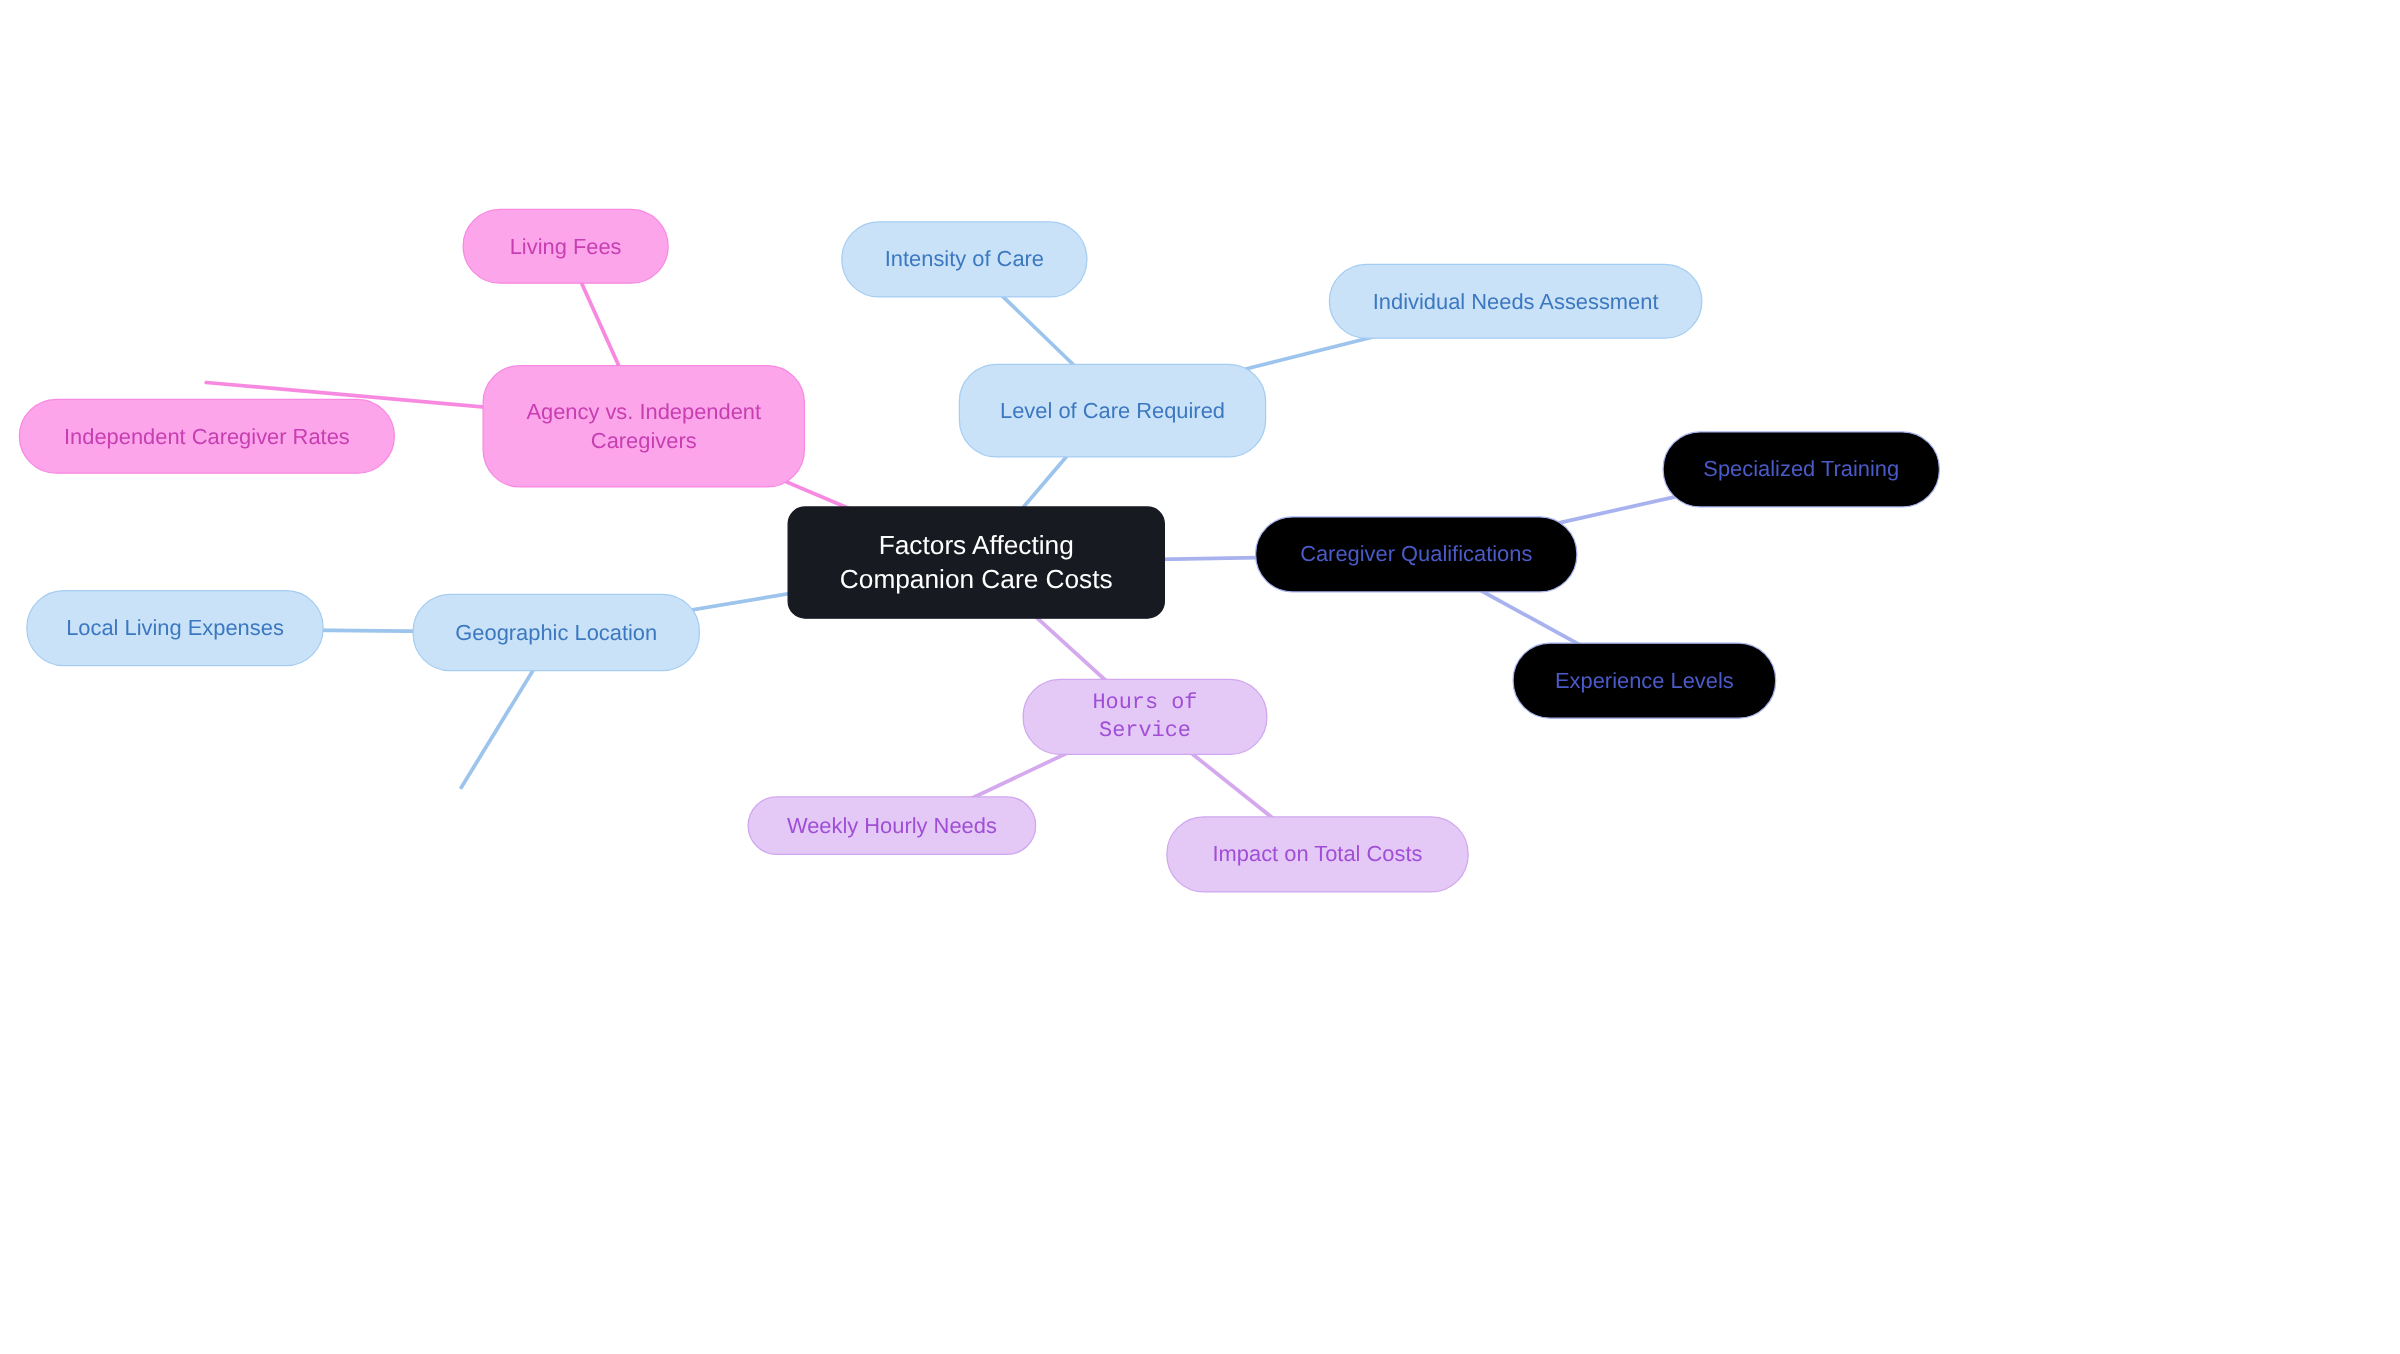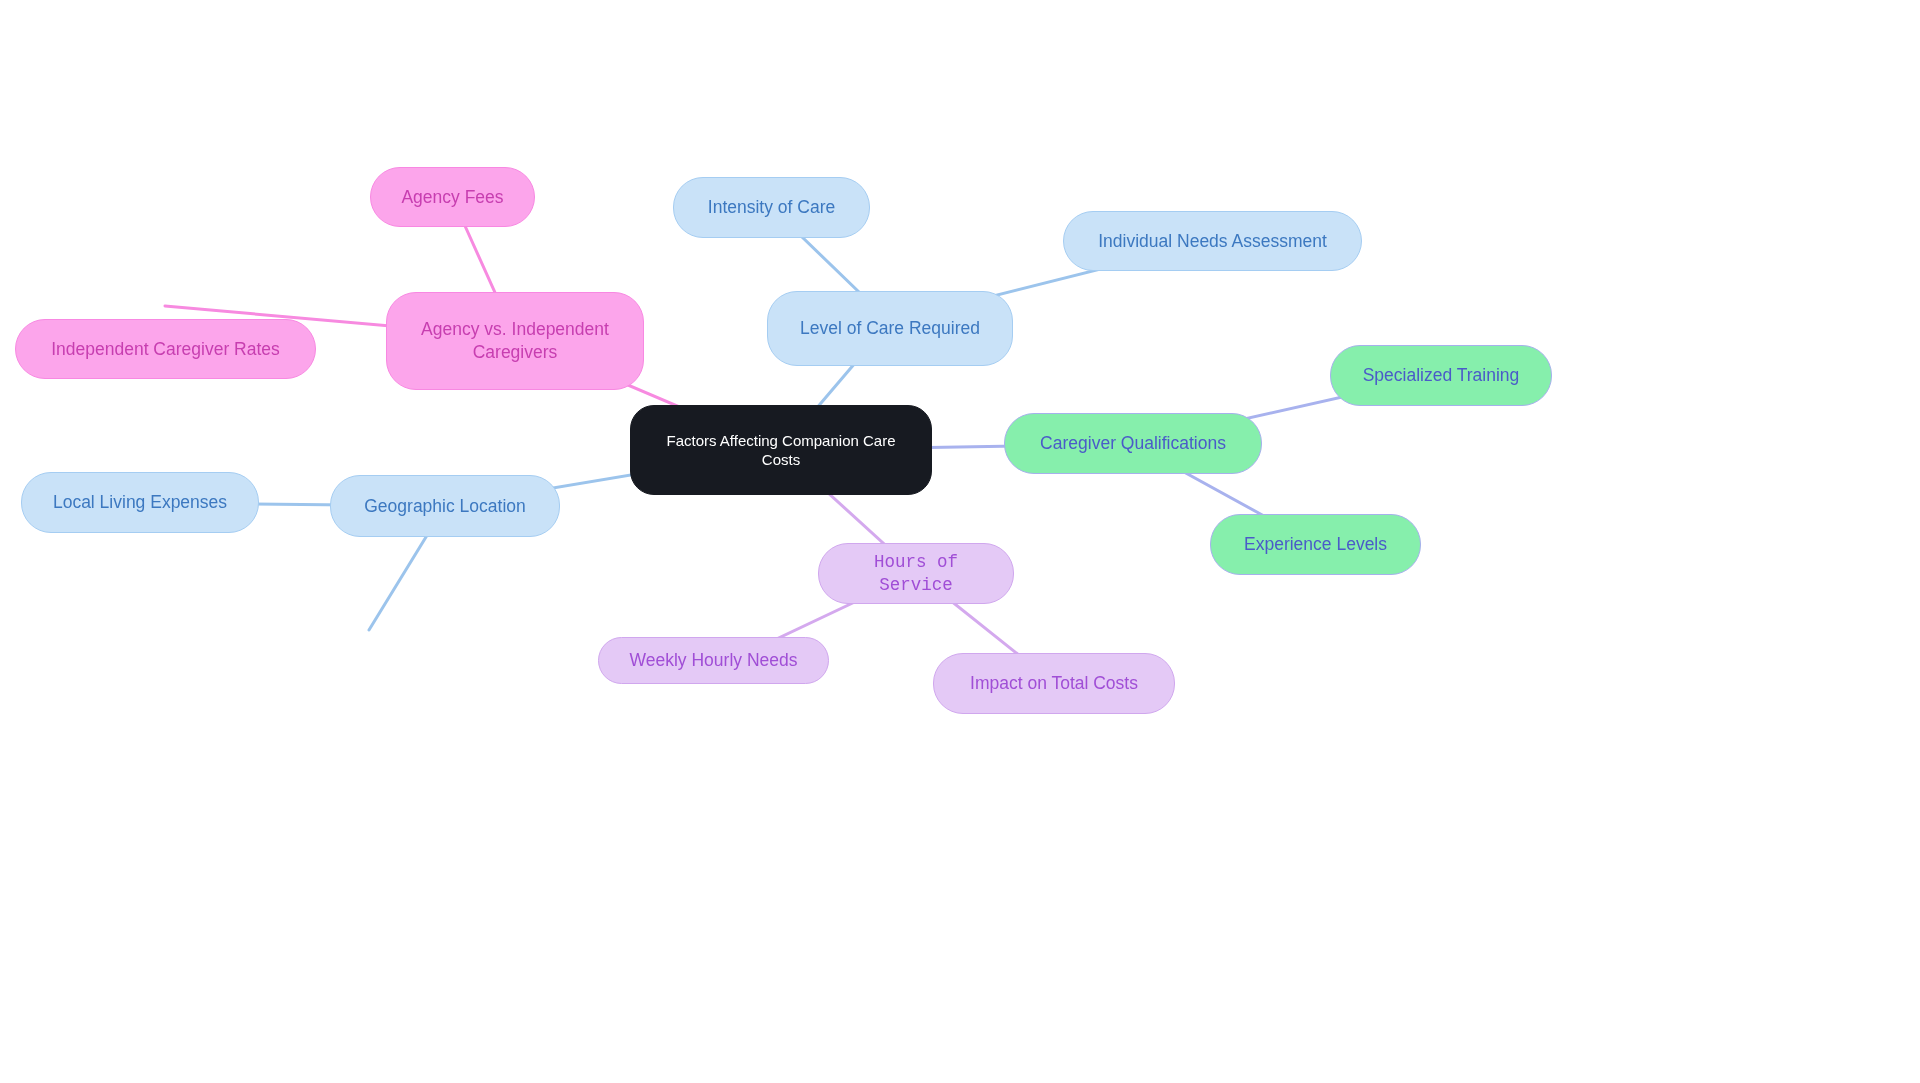--- a/index.html
+++ b/index.html
@@ -46,35 +46,35 @@
     background: #fca5eb;
     border: 1.5px solid #f888e2;
     color: #c73eb0;
   }
   .node.blue {
     background: #c9e2f8;
     border: 1.5px solid #a5cdf2;
     color: #3c78c0;
   }
   .node.peri {
-    background: #86efac;
+    background: #000000;
     border: 1.5px solid #a6b1ec;
     color: #4a5bc8;
   }
   .node.lav {
     background: #e4c9f6;
     border: 1.5px solid #d0a7ee;
     color: #a04ed6;
   }
   .node.central {
     background: #171a21;
     border: 1.5px solid #171a21;
     color: #ffffff;
-    border-radius: 24px;
-    font-size: 15px;
+    border-radius: 14px;
+    font-size: 21px;
     z-index: 3;
     text-align: center;
   }
 
   
   #n-central        { left: 630px;  top: 405px; width: 302px; height: 90px; }
   #n-agency-vs      { left: 386px;  top: 292px; width: 258px; height: 98px; }
   #n-agency-fees    { left: 370px;  top: 167px; width: 165px; height: 60px; }
   #n-indep-rates    { left: 15px;   top: 276px; width: 301px; height: 60px; margin-top: 43px; }
   #n-level-care     { left: 767px;  top: 291px; width: 246px; height: 75px; }
@@ -114,21 +114,21 @@
     <line class="e-blue" x1="445" y1="506" x2="369" y2="630"></line>
 
     <line class="e-lav" x1="781" y1="450" x2="916" y2="573"></line>
     <line class="e-lav" x1="916" y1="573" x2="713" y2="669"></line>
     <line class="e-lav" x1="916" y1="573" x2="1054" y2="683"></line>
   </svg>
 
   <div id="n-central" class="node central">Factors Affecting Companion Care Costs</div>
 
   <div id="n-agency-vs" class="node pink">Agency vs. Independent Caregivers</div>
-  <div id="n-agency-fees" class="node pink">Agency Fees</div>
+  <div id="n-agency-fees" class="node pink">Living Fees</div>
   <div id="n-indep-rates" class="node pink">Independent Caregiver Rates</div>
 
   <div id="n-level-care" class="node blue">Level of Care Required</div>
   <div id="n-needs-assess" class="node blue">Individual Needs Assessment</div>
   <div id="n-intensity" class="node blue">Intensity of Care</div>
 
   <div id="n-caregiver-qual" class="node peri">Caregiver Qualifications</div>
   <div id="n-spec-training" class="node peri">Specialized Training</div>
   <div id="n-exp-levels" class="node peri">Experience Levels</div>
 

